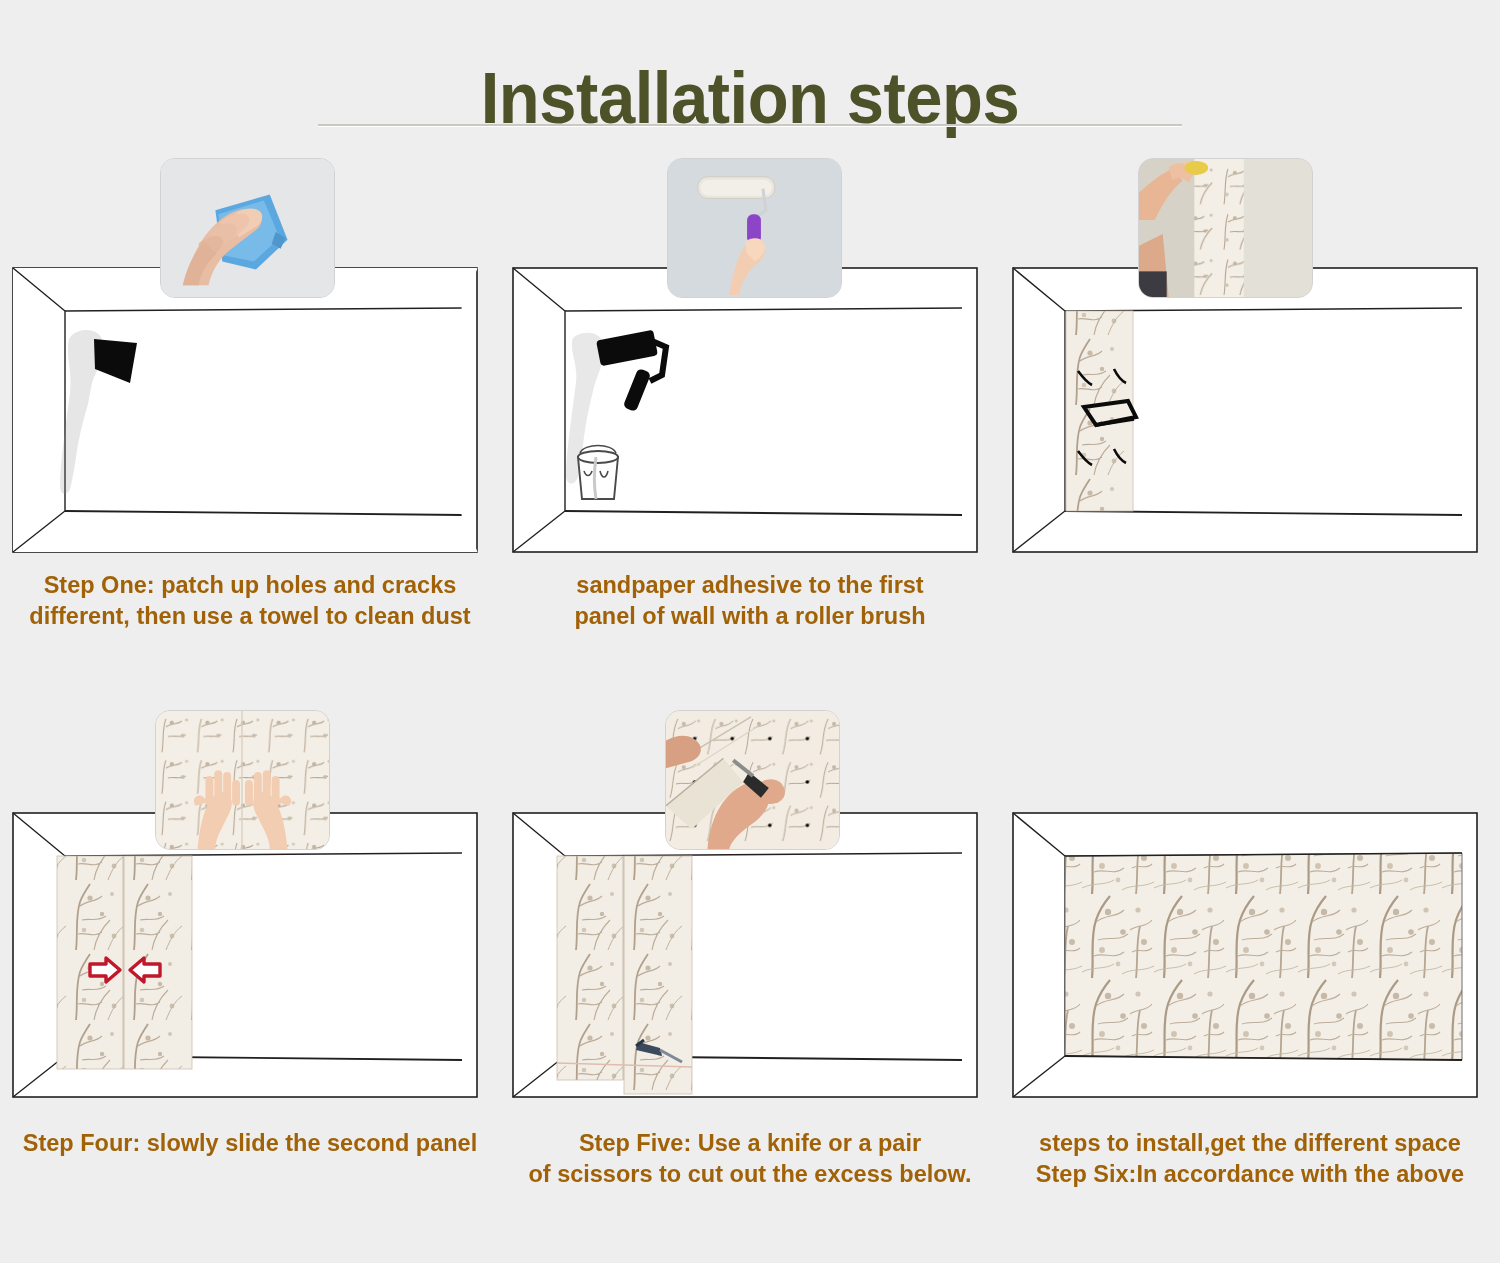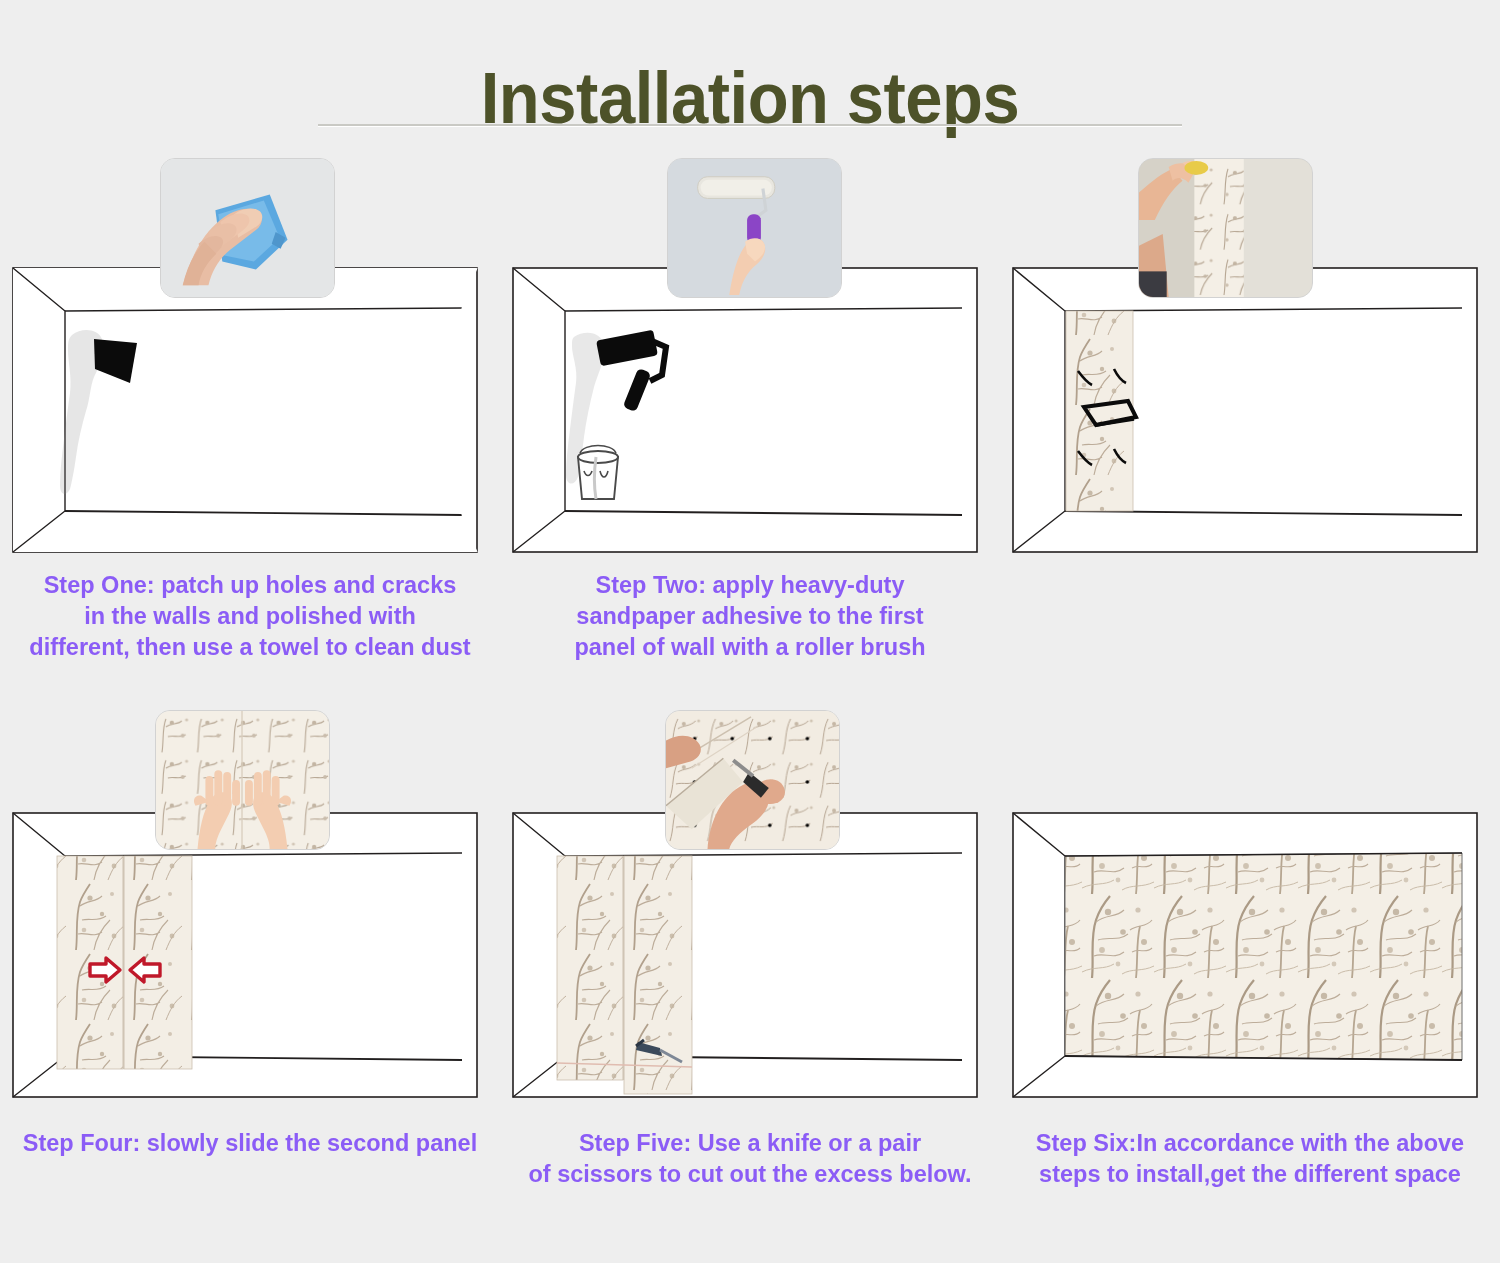--- a/index.html
+++ b/index.html
@@ -78,21 +78,21 @@
   }
   .photo-inset svg { display: block; width: 100%; height: 100%; }
 
   
   .step-caption {
     position: absolute;
     left: 0;
     top: 420px;
     width: 500px;
     text-align: center;
-    color: #8b5cf6;
+    color: #a16207;
     font-size: 23.5px;
     font-weight: bold;
     line-height: 1.32;
     padding: 0 6px;
     box-sizing: border-box;
   }
   .step-caption .cap-line { display: block; white-space: nowrap; }
 
   
   .row2 .room-wrap { top: 100px; }
@@ -139,21 +139,20 @@
                    C50 206 52 190 54 174 C56 158 58 142 60 128 C62 112 58 96 58 86 C58 78 58 74 62 70 Z" fill="#8d8d8d"></path>
         </g>
         <g>
           <path d="M84 74 L127 78 L120 118 L85 104 Z" fill="#0b0b0b"></path>
         </g>
       </svg>
     </div>
 
     <div class="step-caption">
       <span class="cap-line">Step One: patch up holes and cracks</span>
-      <span class="cap-line">in the walls and polished with</span>
       <span class="cap-line">different, then use a towel to clean dust</span>
     </div>
   </div>
 
   <div class="step-cell">
     <div class="photo-inset" style="left:167px;">
       <svg viewBox="0 0 175 140" preserveAspectRatio="none">
         <rect width="175" height="140" fill="#d9dee2"></rect>
         <rect x="0" y="0" width="175" height="140" fill="#d5dadf"></rect>
         <rect x="30" y="18" width="78" height="22" rx="10" fill="#e8e6df" stroke="#cfccc2" stroke-width="1"></rect>
@@ -186,21 +185,20 @@
           <path d="M68 192 L108 192 L104 234 L72 234 Z" fill="#ffffff" stroke="#4a4a4a" stroke-width="1.9"></path>
           <ellipse cx="88" cy="192" rx="20" ry="6" fill="#ffffff" stroke="#4a4a4a" stroke-width="1.9"></ellipse>
           <path d="M70 188 C74 178 102 178 106 188" fill="none" stroke="#4a4a4a" stroke-width="1.6"></path>
           <path d="M74 206 C76 212 80 212 82 206 M90 206 C92 214 96 214 98 206" fill="none" stroke="#4a4a4a" stroke-width="1.6"></path>
           <path d="M86 192 C84 206 84 222 86 234" fill="none" stroke="#c9c9c9" stroke-width="3"></path>
         </g>
       </svg>
     </div>
 
     <div class="step-caption">
-      <span class="cap-line">Step Two: apply heavy-duty</span>
       <span class="cap-line">sandpaper adhesive to the first</span>
       <span class="cap-line">panel of wall with a roller brush</span>
     </div>
   </div>
 
   <div class="step-cell">
     <div class="photo-inset" style="left:138px;">
       <svg viewBox="0 0 175 140" preserveAspectRatio="none">
         <defs>
           <pattern id="toile3" width="40" height="46" patternUnits="userSpaceOnUse">
@@ -406,18 +404,18 @@
         <g>
           <polygon points="55,46 452,43 452,250 55,246" fill="url(#toileWide)"></polygon>
           <polygon points="55,46 452,43 452,250 55,246" fill="none" stroke="#6e6e6e" stroke-width="1"></polygon>
         </g>
         <path d="M55 46 L452 43" fill="none" stroke="#221f1f" stroke-width="1.6"></path>
         <path d="M55 246 L452 250" fill="none" stroke="#221f1f" stroke-width="1.8"></path>
       </svg>
     </div>
 
     <div class="step-caption">
+      <span class="cap-line">steps to install,get the different space</span>
       <span class="cap-line">Step Six:In accordance with the above</span>
-      <span class="cap-line">steps to install,get the different space</span>
     </div>
   </div>
 
 </div>
 
 </body></html>

